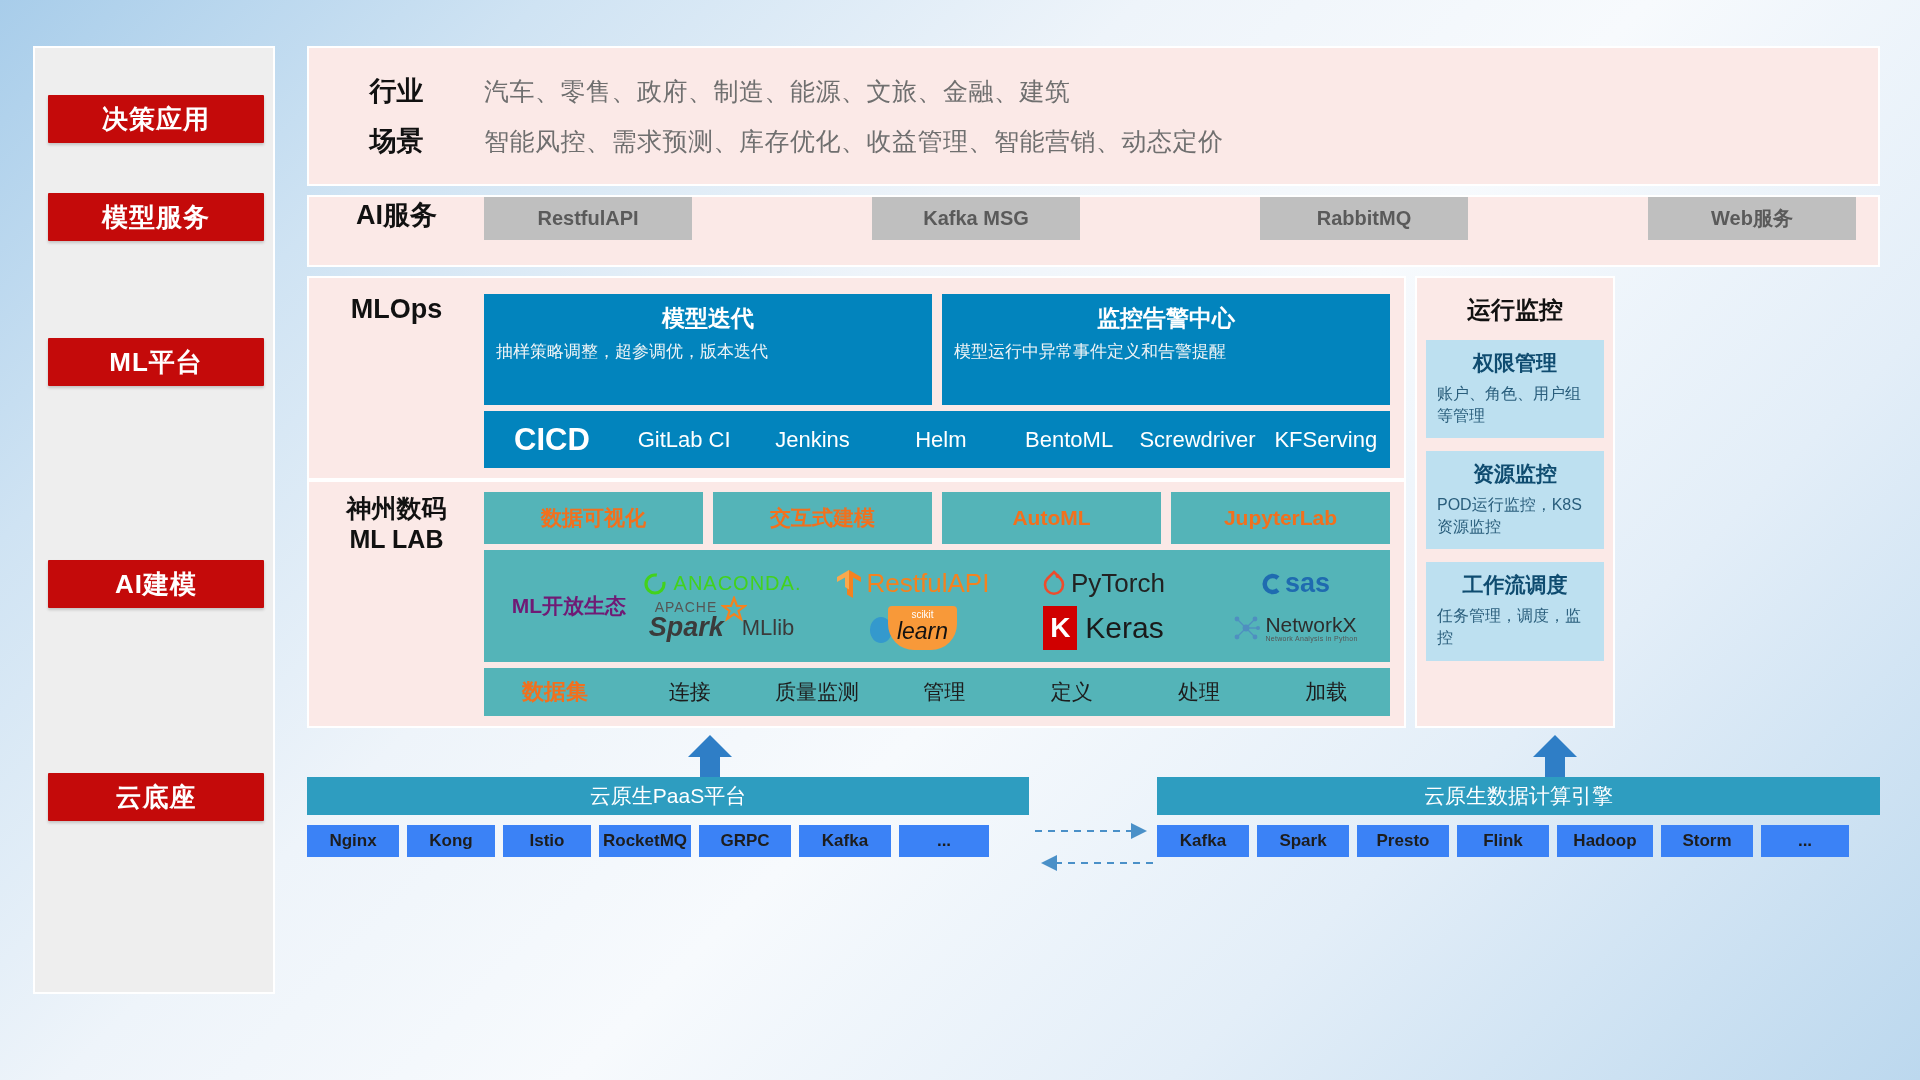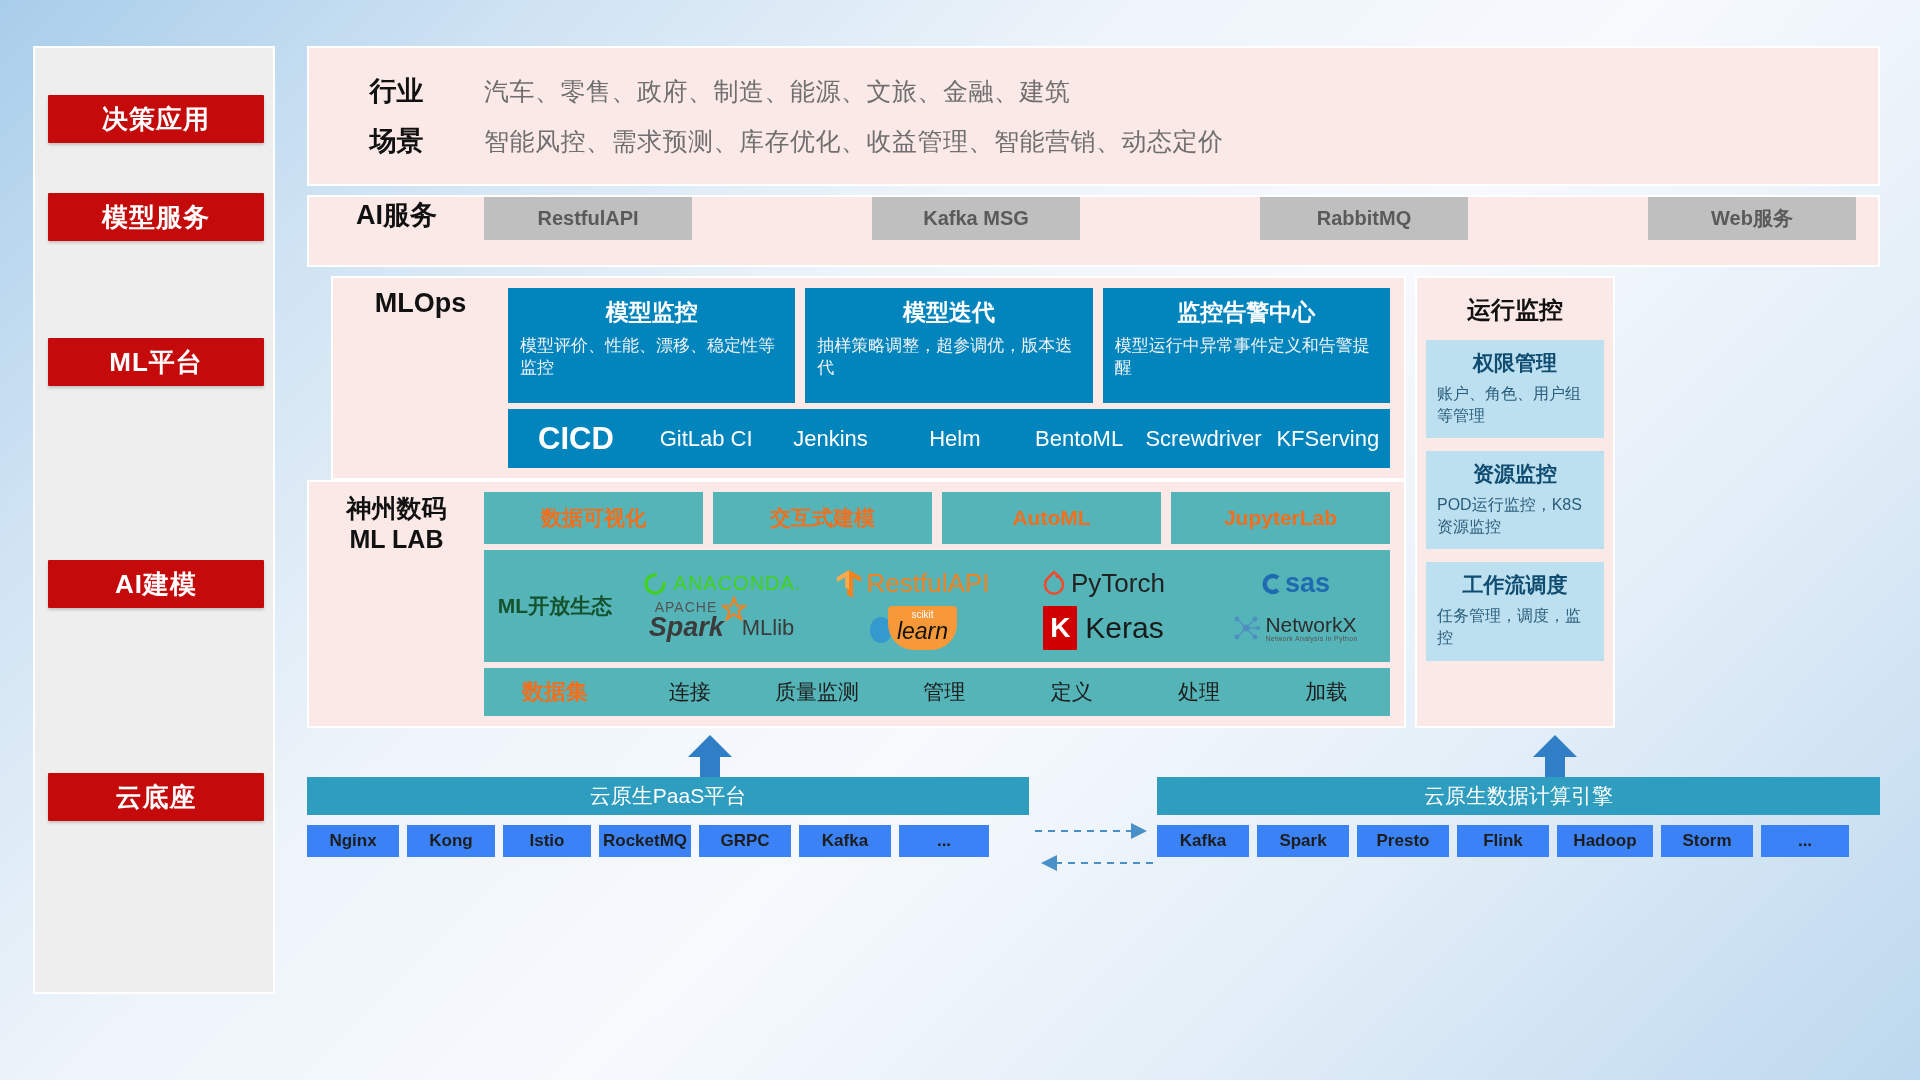--- a/index.html
+++ b/index.html
@@ -51,21 +51,21 @@
     width: 208px; height: 43px; background: #bfbfbf;
     display: flex; align-items: center; justify-content: center;
     font-size: 20px; font-weight: bold; color: #5a5a5a;
   }
 
   
   #mid-wrap { display: flex; gap: 9px; margin-top: 9px; }
   #mid-left { width: 1099px; }
   #mid-right { width: 200px; }
 
-  #row-mlops { display: flex; height: 204px; padding: 10px 14px 10px 0; margin-left: 24px; }
+  #row-mlops { display: flex; height: 204px; padding: 16px 14px 10px 0; }
   #mlops-stack { flex: 1; display: flex; flex-direction: column; gap: 6px; }
   #mlops-cards { display: flex; gap: 10px; height: 122px; }
   .mlops-card {
     flex: 1; background: #0284bd; color: #fff; padding: 9px 12px 0 12px;
   }
   .mlops-card .t { font-size: 23px; font-weight: bold; text-align: center; margin-bottom: 7px; }
   .mlops-card .d { font-size: 17px; line-height: 1.32; color: #f0f4f6; }
 
   #cicd-bar {
     background: #0284bd; height: 62px; display: flex; align-items: center;
@@ -78,21 +78,21 @@
   }
 
   #row-mllab { display: flex; padding: 10px 14px 10px 0; height: 248px; }
   #mllab-stack { flex: 1; display: flex; flex-direction: column; gap: 6px; }
   #mllab-tools { display: flex; gap: 10px; height: 54px; border-radius: 8px; }
   .mllab-tool {
     flex: 1; background: #54b4b8; display: flex; align-items: center; justify-content: center;
     color: #f2701d; font-size: 21px; font-weight: bold;
   }
   #mllab-eco { background: #54b4b8; height: 116px; display: flex; align-items: center; }
-  #mllab-eco .eco-label { flex: 0 0 142px; text-align: center; color: #14532d; font-size: 21px; font-weight: bold; }
+  #mllab-eco .eco-label { flex: 0 0 142px; text-align: right; color: #701a75; font-size: 21px; font-weight: bold; }
   #eco-logos { flex: 1; display: grid; grid-template-columns: repeat(4, 1fr); grid-template-rows: 1fr 1fr; align-items: center; justify-items: center; }
   #mllab-data { background: #54b4b8; height: 50px; display: flex; align-items: center; }
   #mllab-data .data-label { flex: 0 0 142px; text-align: center; color: #f2701d; font-size: 22px; font-weight: bold; }
   #mllab-data .data-item { flex: 1; text-align: center; color: #1d1d1d; font-size: 21px; }
 
   
   #mid-right-inner { background: #fbe9e7; border: 2px solid #fff; height: 100%; padding: 10px 9px; }
   #monitor-title { text-align: center; font-size: 24px; font-weight: bold; color: #111; margin: 6px 0 14px; }
   .side-card { background: #bde0f0; margin-bottom: 13px; padding: 9px 11px 12px; }
   .side-card .sc-t { text-align: center; font-size: 21px; font-weight: bold; color: #0f4c70; margin-bottom: 6px; }
@@ -152,24 +152,20 @@
     </div>
   </div>
 
   <div id="mid-wrap">
     <div id="mid-left">
 
       <div id="row-mlops" class="band">
         <div class="row-label">MLOps</div>
         <div id="mlops-stack">
           <div id="mlops-cards">
-            <div class="mlops-card">
-              <div class="t">模型监控</div>
-              <div class="d">模型评价、性能、漂移、稳定性等监控</div>
-            </div>
             <div class="mlops-card">
               <div class="t">模型迭代</div>
               <div class="d">抽样策略调整，超参调优，版本迭代</div>
             </div>
             <div class="mlops-card">
               <div class="t">监控告警中心</div>
               <div class="d">模型运行中异常事件定义和告警提醒</div>
             </div>
           </div>
           <div id="cicd-bar">

